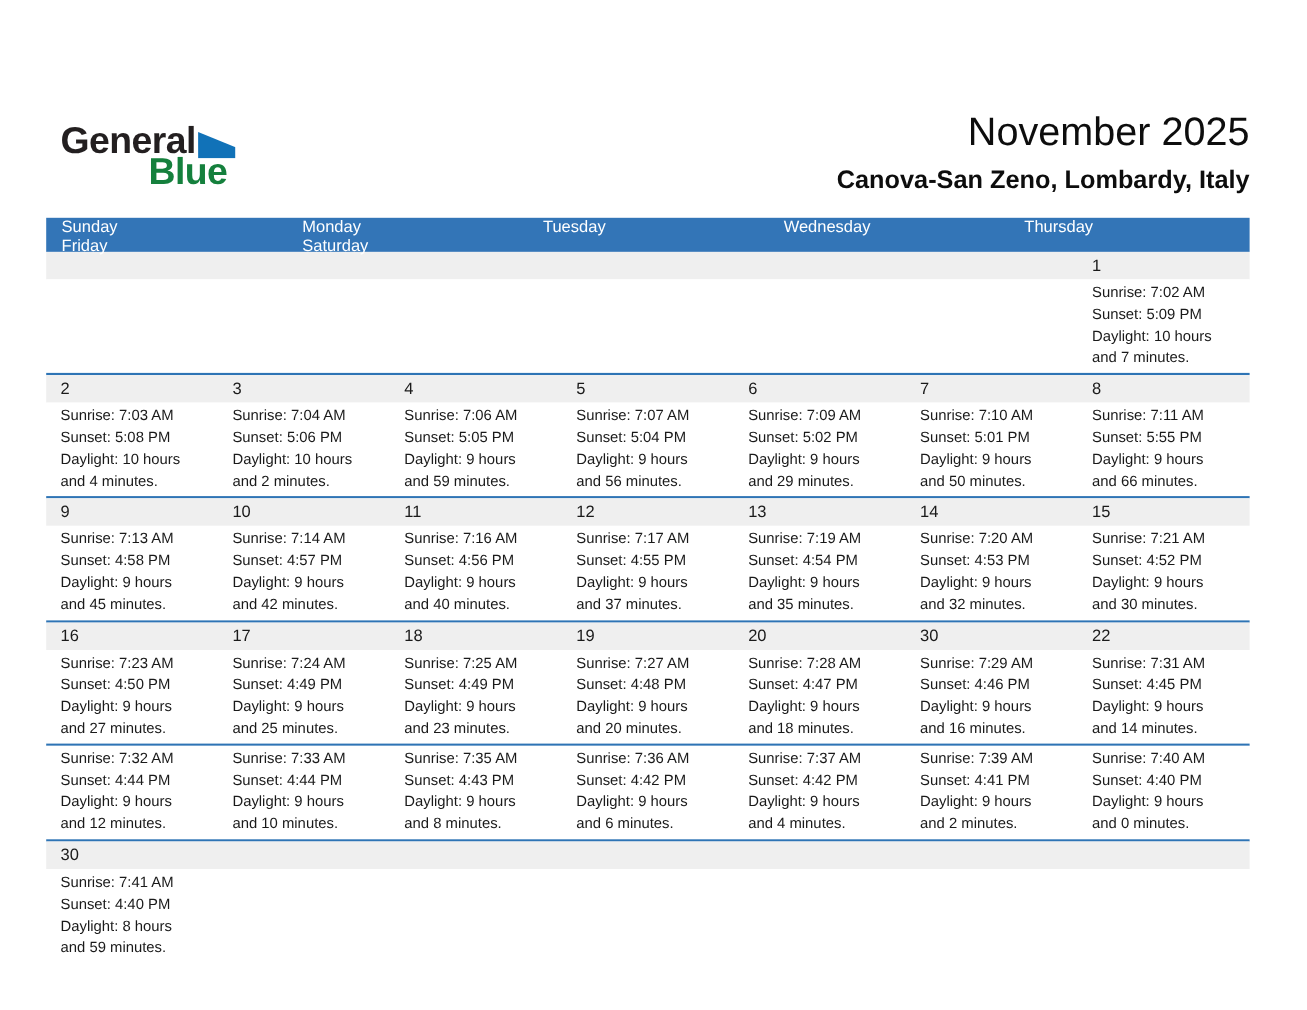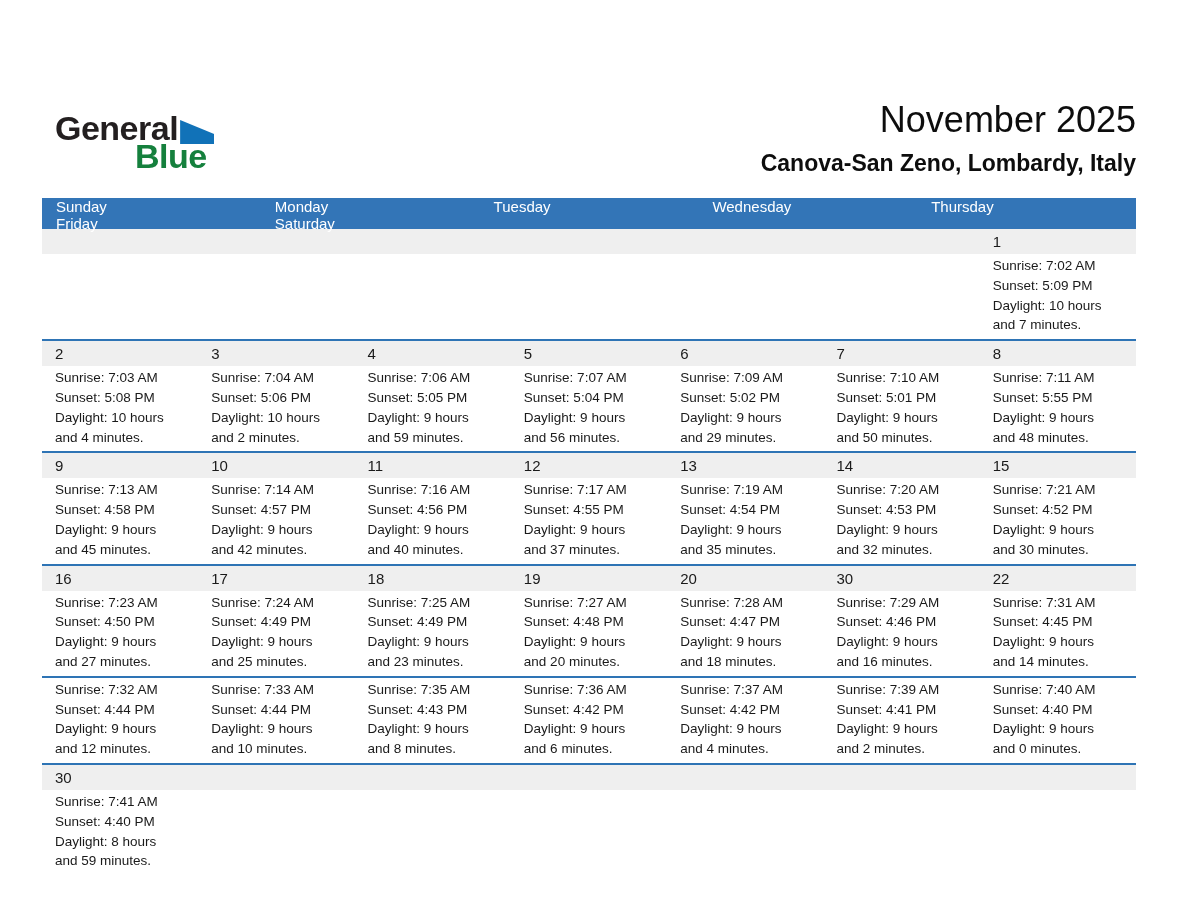--- a/index.html
+++ b/index.html
@@ -153,21 +153,21 @@
             <div class="info-cell">
               <div>Sunrise: 7:10 AM</div>
               <div>Sunset: 5:01 PM</div>
               <div>Daylight: 9 hours</div>
               <div>and 50 minutes.</div>
             </div>
             <div class="info-cell">
               <div>Sunrise: 7:11 AM</div>
               <div>Sunset: 5:55 PM</div>
               <div>Daylight: 9 hours</div>
-              <div>and 48 minutes.</div>
+              <div>and 66 minutes.</div>
             </div>
           </div>
         </div>
         <div class="week sep">
           <div class="band">
             <div class="band-cell">9</div>
             <div class="band-cell">10</div>
             <div class="band-cell">11</div>
             <div class="band-cell">12</div>
             <div class="band-cell">13</div>

